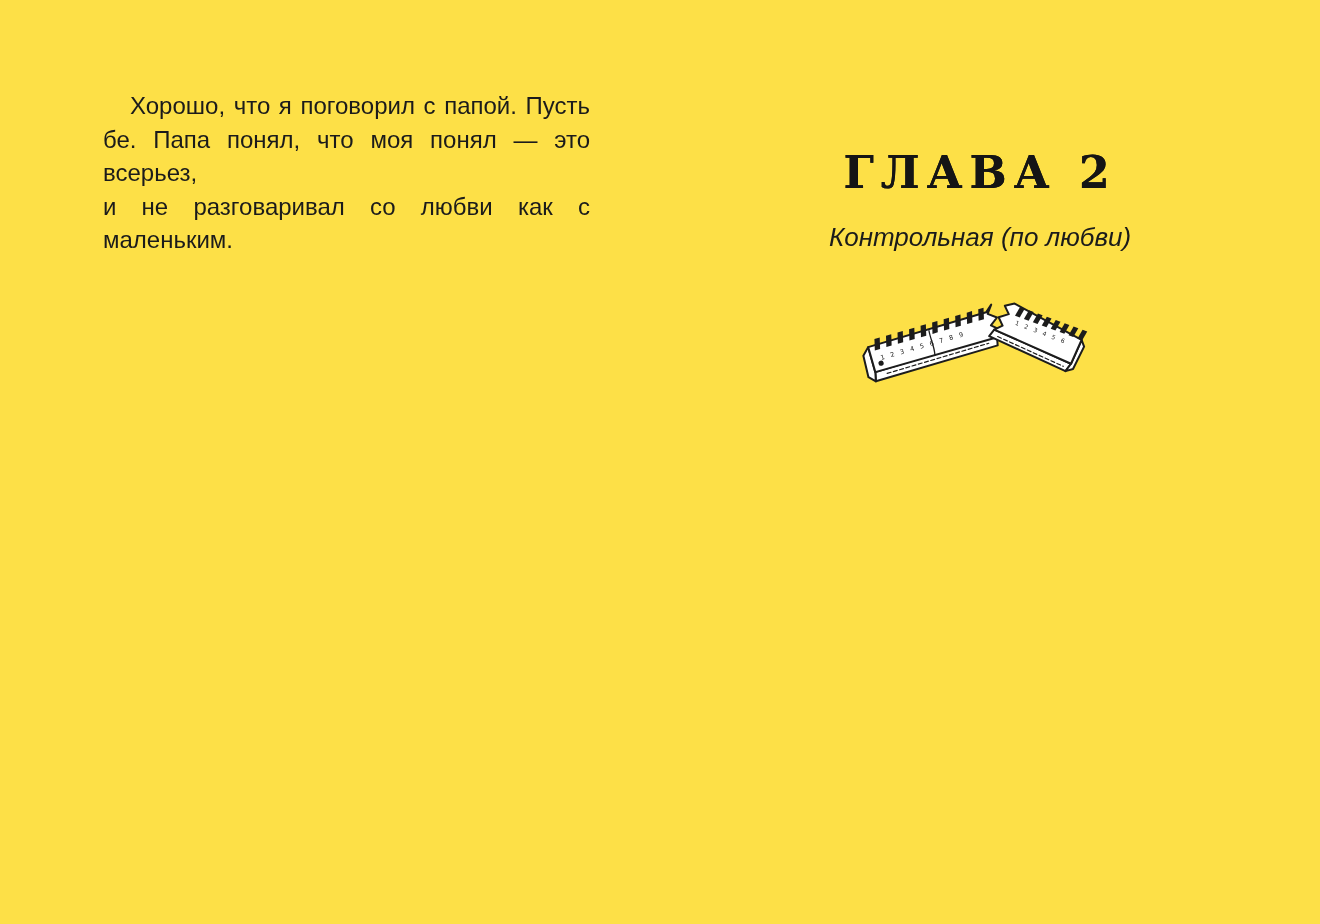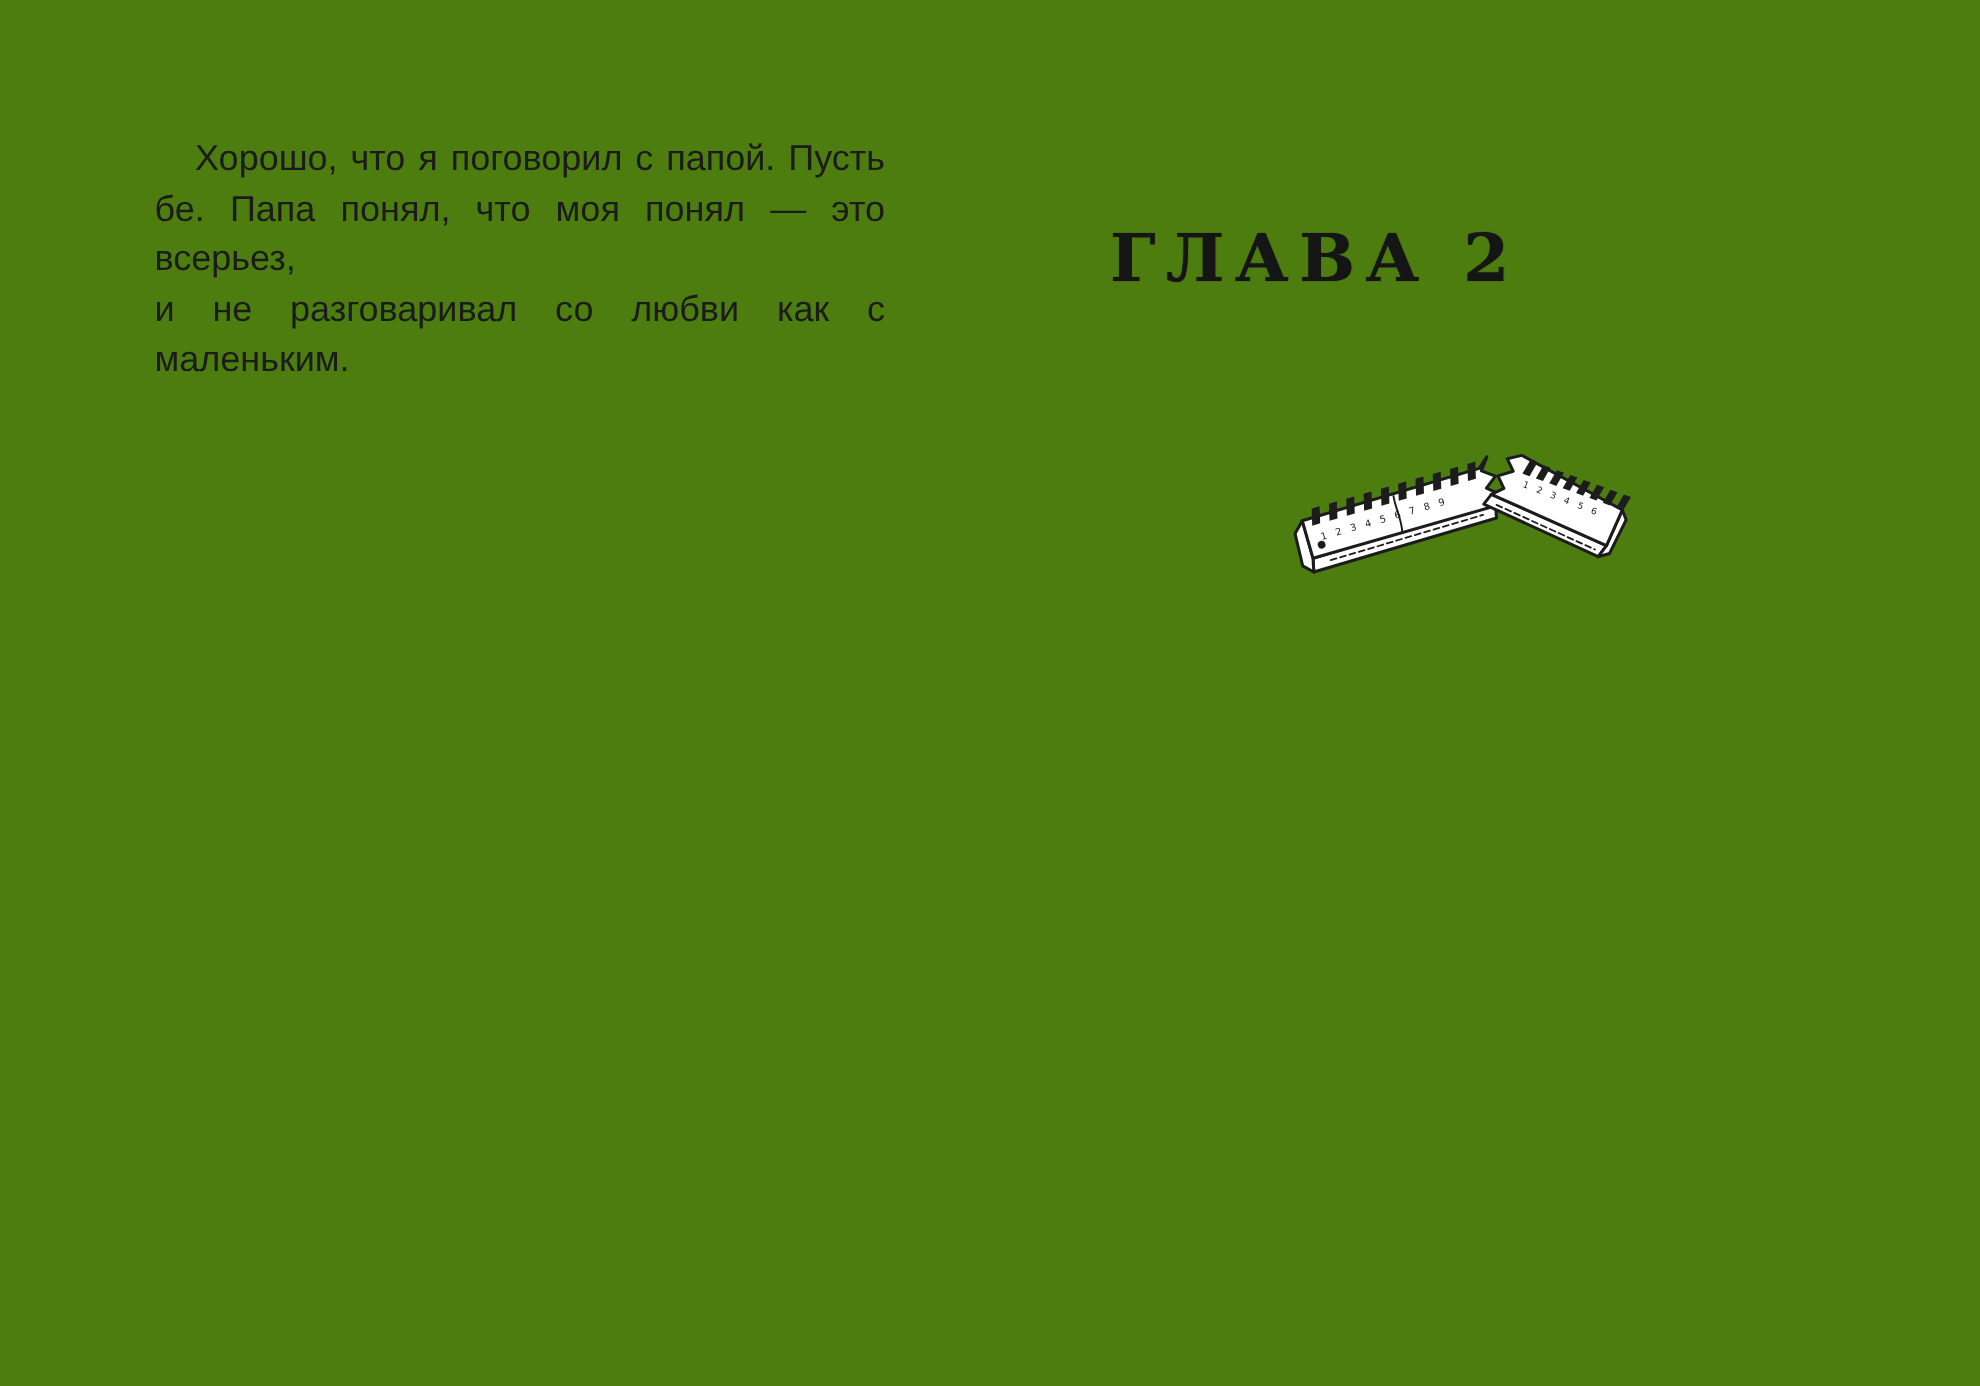--- a/index.html
+++ b/index.html
@@ -4,21 +4,21 @@
 <style>
   html, body {
     margin: 0;
     padding: 0;
     background: #ffffff;
   }
   .spread {
     position: relative;
     width: 1320px;
     height: 924px;
-    background: #4d7c0f;
+    background: #fde047;
     overflow: hidden;
     font-family: "Liberation Sans", sans-serif;
     color: #1b1b1b;
   }
 
   
   .paragraph {
     position: absolute;
     left: 103px;
     top: 89px;
@@ -37,20 +37,21 @@
     text-indent: 27px;
   }
 
   
   .chapter-title {
     position: absolute;
     left: 740px;
     top: 151px;
     width: 480px;
     margin: 0;
+    text-align: center;
     font-family: "DejaVu Serif", serif;
     font-weight: 700;
     font-size: 44px;
     line-height: 1;
     letter-spacing: 7px;
     color: #151515;
     text-shadow: 0 0 0.6px #151515;
   }
   .chapter-subtitle {
     position: absolute;
@@ -84,20 +85,21 @@
 <div class="spread">
 
   <div class="paragraph">
     <span class="pline first">Хорошо, что я поговорил с папой. Пусть</span>
     <span class="pline">бе. Папа понял, что моя понял — это всерьез,</span>
     <span class="pline">и не разговаривал со любви как с маленьким.</span>
   </div>
 
   <h1 class="chapter-title">ГЛАВА 2</h1>
 
+  <div class="chapter-subtitle">Контрольная (по любви)</div>
 
   <div class="illustration">
     <svg viewBox="0 0 248 118" xmlns="http://www.w3.org/2000/svg" stroke-linejoin="round" stroke-linecap="round">
 
       <g transform="translate(12,66) rotate(-16)">
 
         <path d="M3,27 L130,25 L128,35 L1,36 Z" fill="#ffffff" stroke="#1c1c1c" stroke-width="2"></path>
 
         <path d="M3,1 L-4,8 L-5,30 L1,36 L3,27 Z" fill="#ffffff" stroke="#1c1c1c" stroke-width="2"></path>
 

